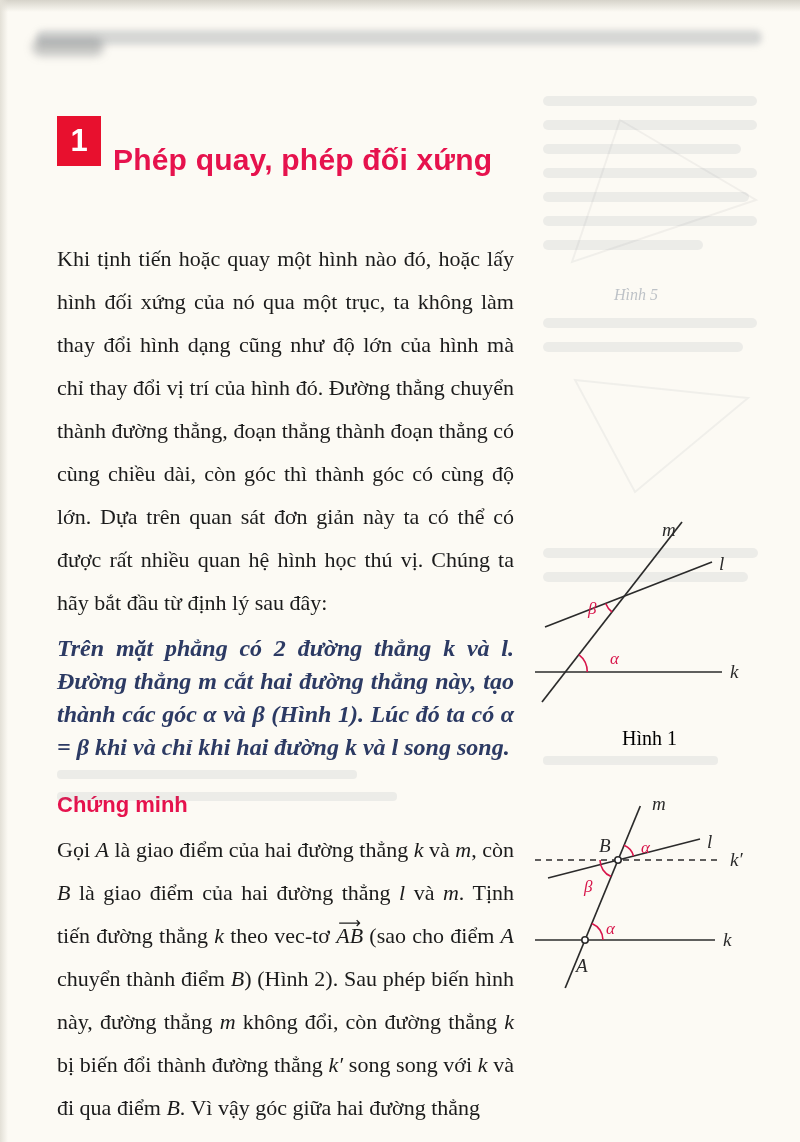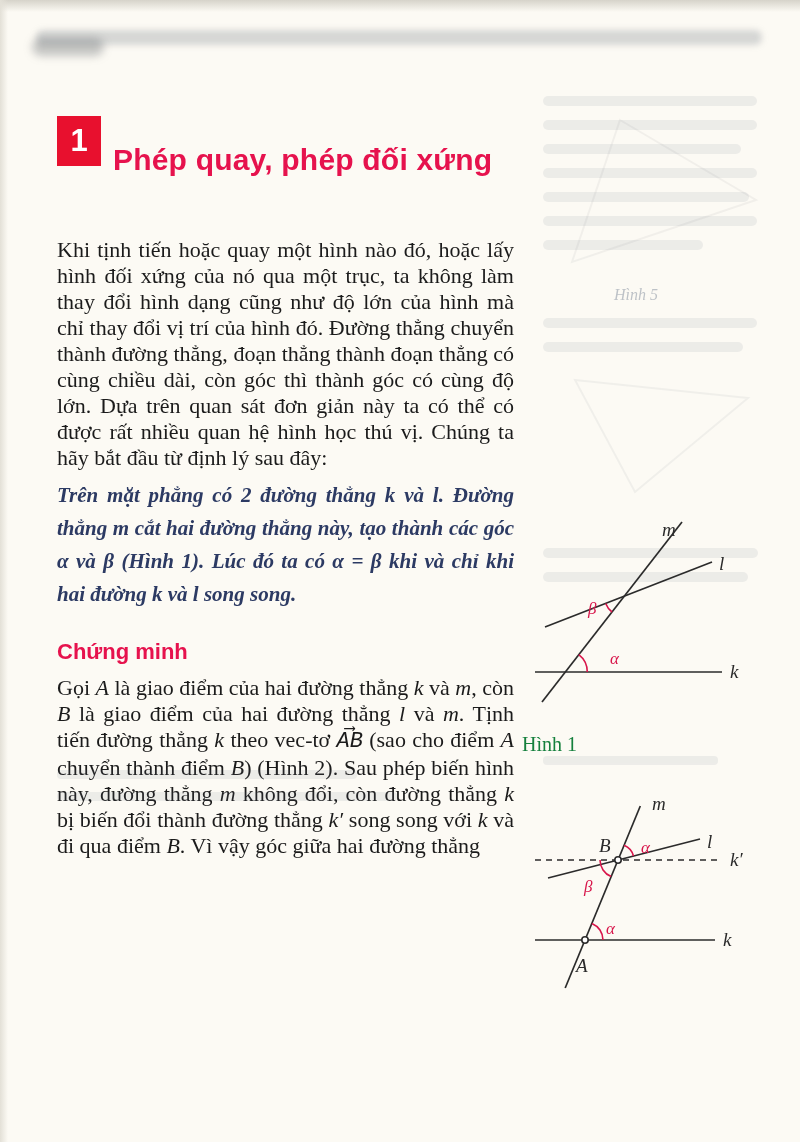--- a/index.html
+++ b/index.html
@@ -30,46 +30,46 @@
 
   .chapter-head{display:flex;align-items:flex-start;gap:12px;margin:116px 0 0 57px;}
   .chapter-num{
     width:44px;height:50px;background:var(--chapter-box);color:#fff;
     font:700 31px/50px "Liberation Sans",sans-serif;text-align:center;flex:0 0 auto;
   }
   .chapter-title{display:flex;
     font:700 30px/47px "Liberation Sans",sans-serif;color:var(--heading-red);
     letter-spacing:.2px;}
   .body-text{
-    width:457px;margin:0 0 0 57px;font-size:22px;line-height:26px;
+    width:457px;margin:0 0 0 57px;font-size:22px;line-height:43px;
     text-align:justify;color:var(--body-text);
   }
   .intro{margin-top:34px;}
   .red-head{
     margin:14px 0 0 57px;font:700 22px "Liberation Sans",sans-serif;
     color:var(--heading-red);
   }
   .thm-body{
     width:457px;margin:8px 0 0 57px;font-style:italic;font-weight:700;
-    font-size:21px;line-height:33px;text-align:justify;color:var(--theorem-blue);
+    font-size:24px;line-height:33px;text-align:justify;color:var(--theorem-blue);
   }
   .proof-head{margin-top:28px;}
   .proof-body{margin-top:10px;}
   .seg-i{font-style:italic;}
-  .seg-vec{font-style:italic;position:relative;display:inline-block;font-family:Liberation Mono, monospace;}
+  .seg-vec{font-style:italic;position:relative;display:inline-block;}
   .seg-vec::before{
     content:"⟶";position:absolute;top:-0.85em;left:50%;transform:translateX(-50%);
     font-size:.72em;font-style:normal;letter-spacing:0;
   }
 
   .fig{position:absolute;margin:0;width:255px;}
   .fig1{left:522px;top:512px;}
   .fig2{left:522px;top:792px;}
   .fig svg{display:block;}
-  .fig figcaption{font:20px "Liberation Serif",serif;color:#15803d;text-align:left;margin-top:6px;}
+  .fig figcaption{font:20px "Liberation Serif",serif;color:#000000;text-align:center;}
   .fig-line{stroke:var(--figure-line);stroke-width:1.7;fill:none;}
   .fig-dash{stroke:var(--figure-line);stroke-width:1.7;fill:none;stroke-dasharray:6 5;}
   .fig-arc{stroke:var(--angle-red);stroke-width:1.6;fill:none;}
   .fig-label{font:italic 19px "Liberation Serif",serif;fill:var(--figure-line);}
   .fig-greek{font:italic 17px "Liberation Serif",serif;fill:var(--angle-red);}
   .fig-point{fill:#fff;stroke:var(--figure-line);stroke-width:1.6;}
 </style>
 </head>
 <body>
 

